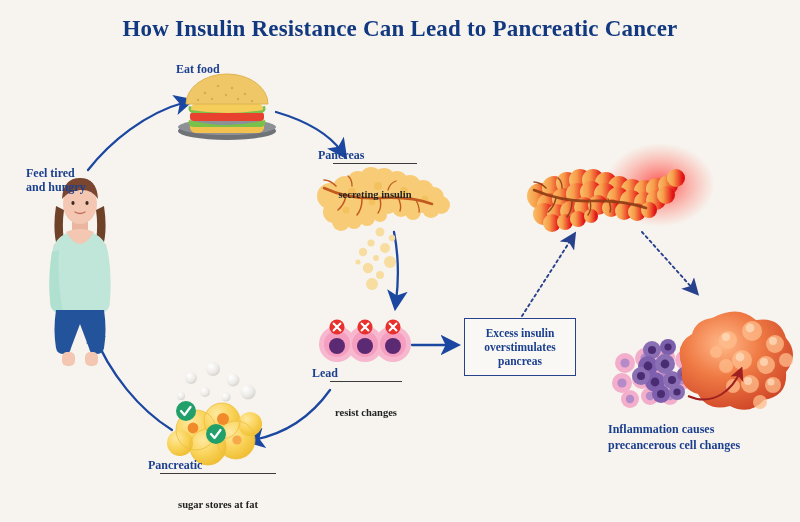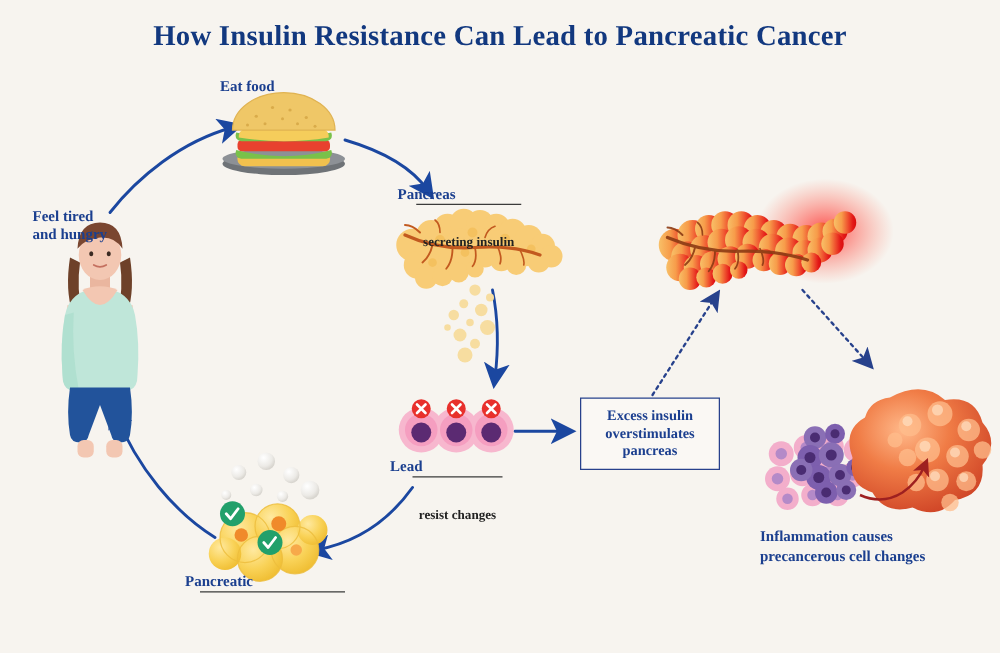--- a/index.html
+++ b/index.html
@@ -456,20 +456,21 @@
 
   <div class="abs" style="left:312px;top:366px;width:108px;">
     <div class="lbl">Lead</div>
     <div class="rule" style="width:72px;"></div>
     <div class="sub">resist changes</div>
   </div>
 
   <div class="abs" style="left:148px;top:458px;width:140px;">
     <div class="lbl">Pancreatic</div>
     <div class="rule" style="width:116px;"></div>
+    <div class="sub">sugar stores at fat</div>
   </div>
 
   <div class="abs center-text">
   </div>
 
   <div class="abs ebox">
     <div>
       <div>Excess insulin</div>
       <div>overstimulates</div>
       <div>pancreas</div>

